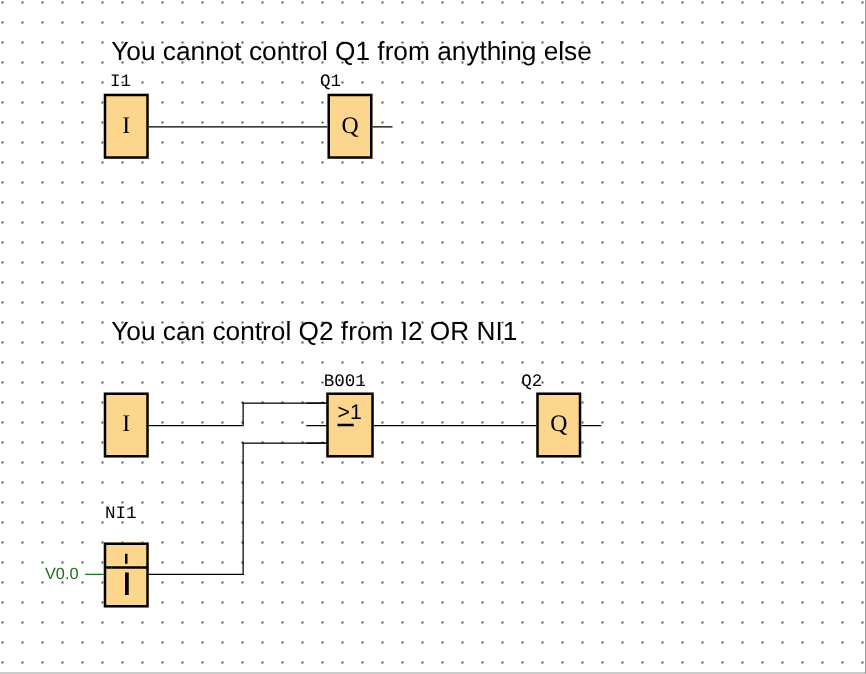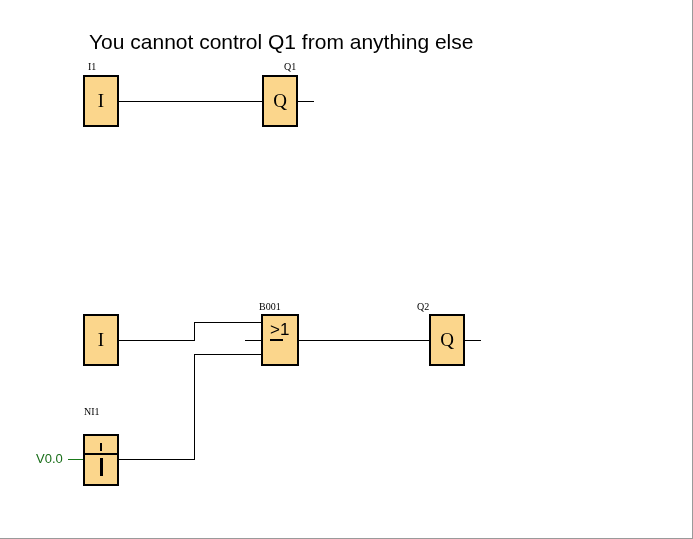--- a/index.html
+++ b/index.html
@@ -44,25 +44,25 @@
     left: 0; right: 0; top: 0; bottom: 0;
     display: flex;
     align-items: center;
     justify-content: center;
     font-size: 19px;
     color: #000000;
     font-family: "Liberation Serif", serif;
   }
   .block-label {
     position: absolute;
-    font-size: 10px;
+    font-size: 14px;
     line-height: 13px;
     color: #000000;
     white-space: nowrap;
-    font-family: Liberation Serif, serif;
+    font-family: Liberation Mono, monospace;
     text-align: right;
   }
 
   
   .or-mark {
     position: absolute;
     left: 7px;
     top: 7px;
     width: 26px;
     height: 26px;
@@ -152,27 +152,28 @@
 
   <div class="heading" style="left:89px; top:31px;">You cannot control Q1 from anything else</div>
 
   <div class="block-label" style="left:88px; top:60px;">I1</div>
   <div class="block" style="left:83px; top:75px; width:36px; height:52px;">
     <span class="block-glyph">I</span>
   </div>
 
   <div class="wire-h" style="left:119px; top:101px; width:143px;"></div>
 
-  <div class="block-label" style="left:284px; top:60px;">Q1</div>
+  <div class="block-label" style="left:256px; top:60px;">Q1</div>
   <div class="block" style="left:262px; top:75px; width:36px; height:52px;">
     <span class="block-glyph">Q</span>
   </div>
 
   <div class="wire-h" style="left:298px; top:101px; width:16px;"></div>
 
+  <div class="heading" style="left:89px; top:255px;">You can control Q2 from I2 OR NI1</div>
 
   <div class="block-label" style="left:88px; top:316px;">I2</div>
   <div class="block" style="left:83px; top:314px; width:36px; height:52px;">
     <span class="block-glyph">I</span>
   </div>
 
   <div class="wire-h" style="left:119px; top:340px; width:75px;"></div>
   <div class="wire-v" style="left:194px; top:322px; height:19px;"></div>
   <div class="wire-h" style="left:194px; top:322px; width:68px;"></div>
 

